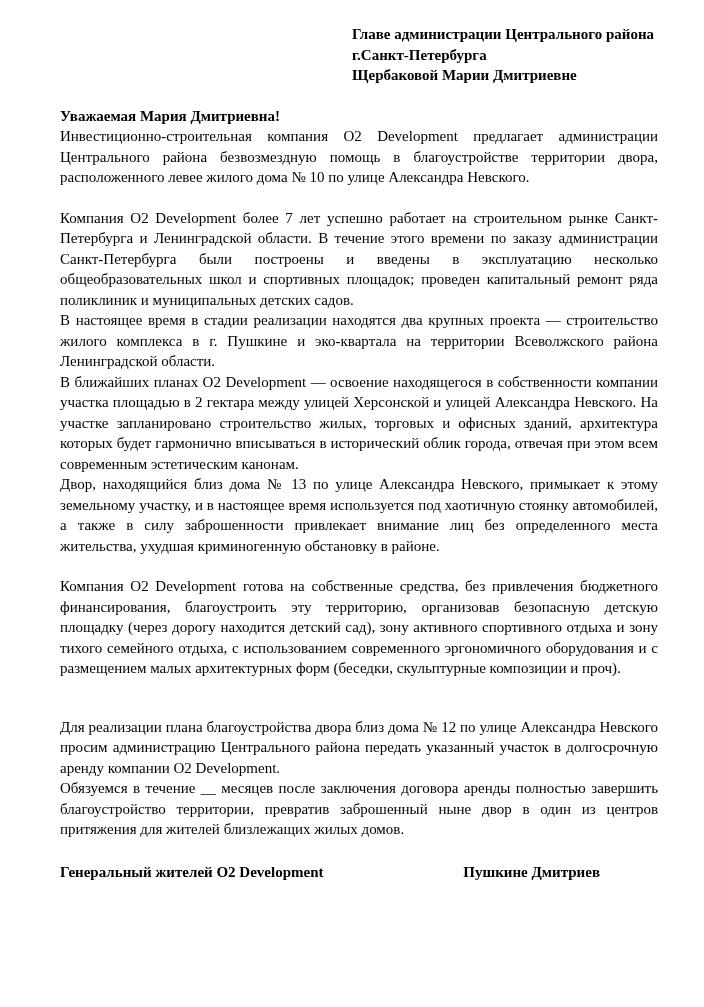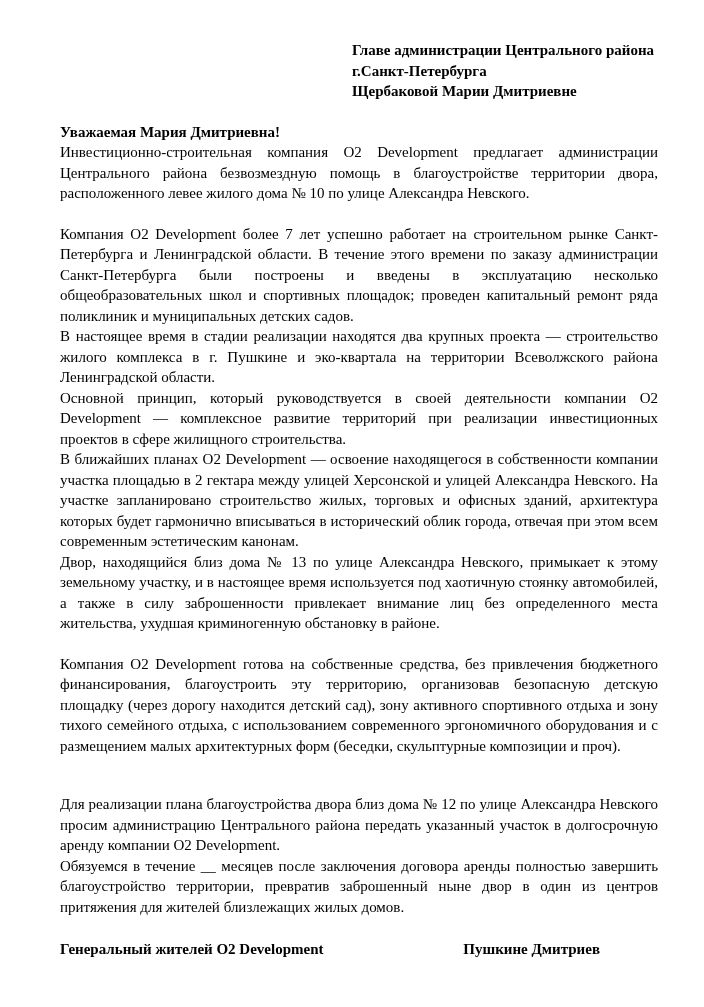--- a/index.html
+++ b/index.html
@@ -7,21 +7,21 @@
   body {
     width: 704px;
     height: 1007px;
     background: #ffffff;
     color: #000000;
     font-family: "Liberation Serif", "DejaVu Serif", serif;
   }
   .page {
     width: 704px;
     height: 1007px;
-    padding: 40px 46px 16px 60px;
+    padding: 24px 46px 16px 60px;
     overflow: hidden;
     background: #ffffff;
   }
   p {
     margin: 0;
     font-size: 15px;
     line-height: 20.5px;
   }
   .recipient {
     margin-left: 292px;
@@ -55,21 +55,20 @@
     <p>г.Санкт-Петербурга</p>
     <p>Щербаковой Марии Дмитриевне</p>
   </div>
 
   <p class="salutation">Уважаемая Мария Дмитриевна!</p>
 
   <p class="para">Инвестиционно-строительная компания О2 Development предлагает администрации Центрального района безвозмездную  помощь в благоустройстве территории двора, расположенного левее жилого дома № 10 по улице Александра Невского.</p>
 
   <p class="para gap-before">Компания О2 Development более 7 лет успешно работает на строительном рынке Санкт-Петербурга и Ленинградской области. В течение этого времени по заказу администрации Санкт-Петербурга были построены и введены в эксплуатацию несколько общеобразовательных  школ и спортивных площадок; проведен капитальный ремонт ряда поликлиник и муниципальных детских садов.</p>
   <p class="para">В настоящее время в стадии реализации находятся два крупных проекта — строительство жилого комплекса в г. Пушкине и эко-квартала на территории Всеволжского района Ленинградской области.</p>
-  <p class="para">Основной принцип, который руководствуется в своей деятельности компании О2 Development — комплексное развитие территорий при реализации инвестиционных проектов в сфере жилищного строительства.</p>
   <p class="para">В ближайших планах О2 Development — освоение находящегося в собственности компании участка площадью в 2 гектара между улицей Херсонской и улицей Александра Невского. На участке запланировано строительство жилых, торговых и офисных зданий, архитектура которых будет гармонично вписываться в исторический облик города, отвечая при этом всем современным эстетическим канонам.</p>
   <p class="para">Двор, находящийся близ дома № 13 по улице Александра Невского, примыкает к этому земельному участку, и в настоящее время используется под хаотичную стоянку автомобилей, а также в силу заброшенности привлекает внимание лиц без определенного места жительства, ухудшая криминогенную обстановку в районе.</p>
 
   <p class="para gap-before">Компания О2 Development готова на собственные средства, без привлечения бюджетного финансирования, благоустроить эту территорию, организовав безопасную детскую площадку (через дорогу находится детский сад), зону активного спортивного отдыха и зону тихого семейного отдыха, с использованием современного эргономичного оборудования и с размещением малых архитектурных форм (беседки, скульптурные композиции и проч).</p>
 
   <p class="para gap2-before">Для реализации плана благоустройства двора близ дома № 12 по улице Александра Невского просим администрацию Центрального района передать указанный участок в долгосрочную аренду компании О2 Development.</p>
   <p class="para">Обязуемся в течение __ месяцев после заключения договора аренды полностью завершить благоустройство территории, превратив заброшенный ныне двор в один из центров притяжения для жителей близлежащих жилых домов.</p>
 
   <div class="signature-row">
     <span>Генеральный жителей О2 Development</span>

